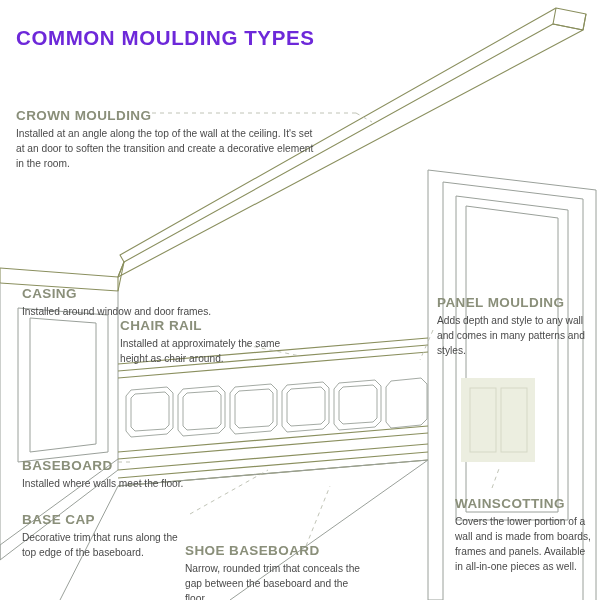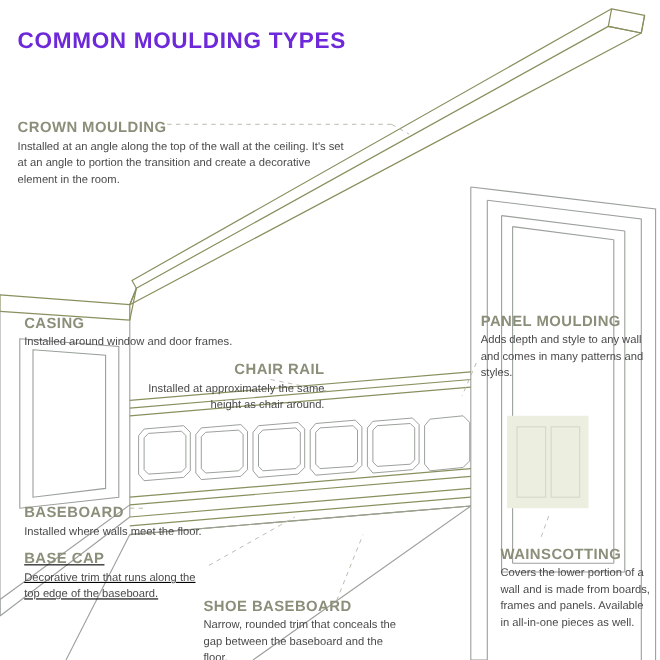--- a/index.html
+++ b/index.html
@@ -43,25 +43,25 @@
     line-height: 1.2;
   }
   .callout .desc {
     font-size: 10.2px;
     color: #4a4a4a;
     line-height: 1.48;
     margin: 0;
   }
   .c-crown { left: 16px; top: 108px; width: 300px; }
   .c-casing { left: 22px; top: 286px; width: 215px; }
-  .c-chair { left: 120px; top: 328px; width: 175px; text-align: right; }
+  .c-chair { left: 120px; top: 318px; width: 175px; }
   .c-base { left: 22px; top: 458px; width: 200px; }
-  .c-basecap { left: 22px; top: 500px; width: 165px; text-decoration: underline; }
+  .c-basecap { left: 22px; top: 512px; width: 165px; }
   .c-shoe { left: 185px; top: 543px; width: 180px; }
-  .c-panel { left: 437px; top: 284px; width: 163px; }
+  .c-panel { left: 437px; top: 295px; width: 163px; }
   .c-wains { left: 455px; top: 496px; width: 140px; }
 </style>
 </head>
 <body>
 
 <div id="page">
 
   <svg id="art" viewBox="0 0 600 600" xmlns="http://www.w3.org/2000/svg">
     <g fill="none" stroke="#8a8f5e" stroke-width="1.1" stroke-linejoin="round">
 
@@ -156,21 +156,21 @@
       <path d="M306 546 L330 486"></path>
       <path d="M433 330 L420 360"></path>
       <path d="M492 488 L500 466"></path>
     </g>
   </svg>
 
   <div class="title">COMMON MOULDING TYPES</div>
 
   <div class="callout c-crown">
     <div class="label">CROWN MOULDING</div>
-    <div class="desc">Installed at an angle along the top of the wall at the ceiling.  It's set at an angle to portion the transition and create a decorative element in the room.</div>
+    <div class="desc">Installed at an angle along the top of the wall at the ceiling.  It's set at an door to soften the transition and create a decorative element in the room.</div>
   </div>
 
   <div class="callout c-casing">
     <div class="label">CASING</div>
     <div class="desc">Installed around window and door frames.</div>
   </div>
 
   <div class="callout c-chair">
     <div class="label">CHAIR RAIL</div>
     <div class="desc">Installed at approximately the same height as chair around.</div>

